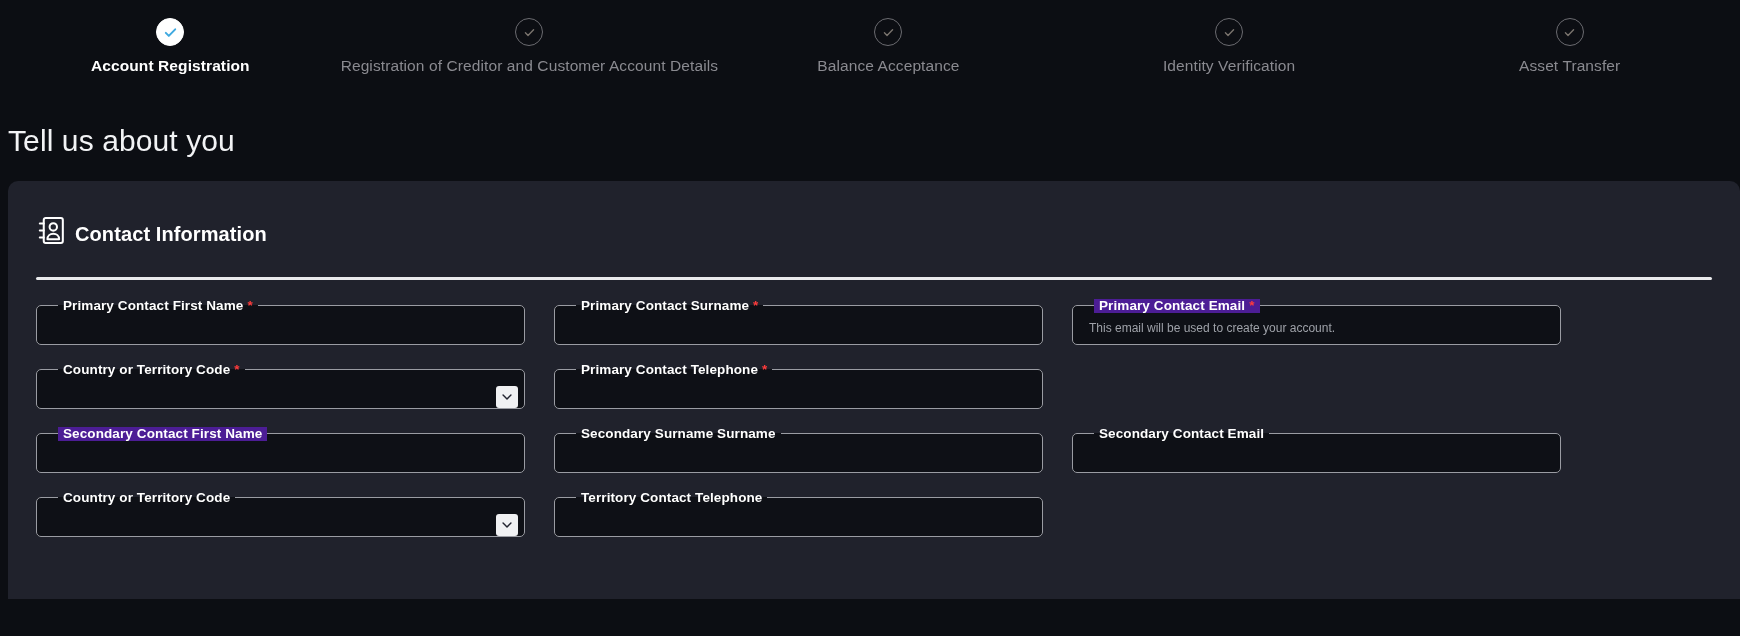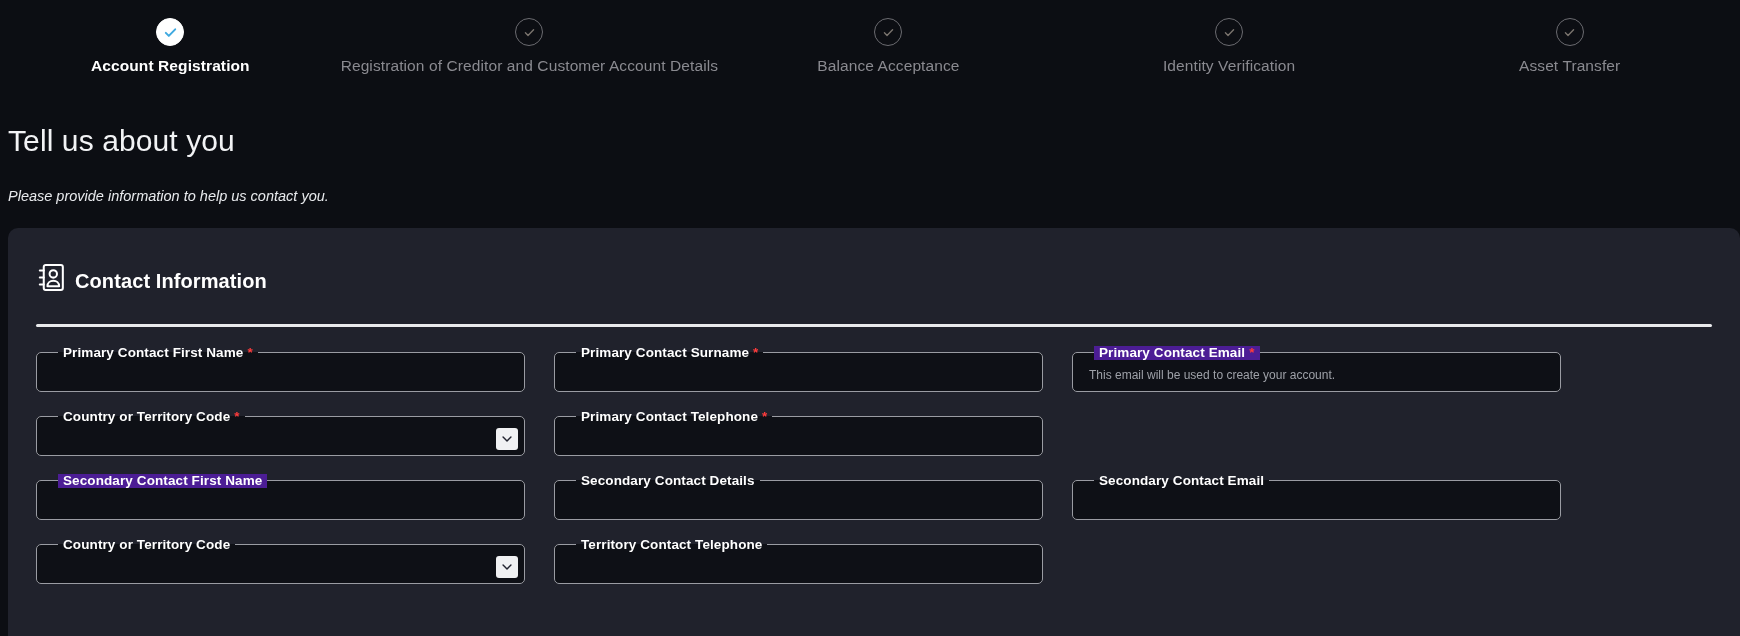--- a/index.html
+++ b/index.html
@@ -110,21 +110,21 @@
   .field.empty { visibility: hidden; }
 
   fieldset.box {
     border: 1px solid #9a9ca3;
     border-radius: 5px;
     background: #0e1016;
     height: 46px;
     padding: 0 12px;
     margin: 0;
     display: flex;
-    align-items: center;
+    align-items: flex-end;
     position: relative;
   }
   fieldset.box legend {
     padding: 0 5px;
     margin-left: 9px;
     font-size: 13.5px;
     font-weight: 700;
     color: #ffffff;
     letter-spacing: .1px;
     line-height: 1;
@@ -214,21 +214,20 @@
         <path d="M3 8.4 L6.2 11.6 L13 4.6" fill="none" stroke="#7a746e" stroke-width="1.7" stroke-linecap="round" stroke-linejoin="round"></path>
       </svg>
     </div>
     <div class="step-label">Asset Transfer</div>
   </div>
 
 </div>
 
 <div class="page-head">
   <h1 class="page-title">Tell us about you</h1>
-  <p class="page-subtitle">Please provide information to help us contact you.</p>
 </div>
 
 <div class="card">
 
   <div class="card-head">
     <svg width="31" height="31" viewBox="0 0 26 26">
       <rect x="6.5" y="2.5" width="16" height="21" rx="1.6" fill="none" stroke="#ffffff" stroke-width="1.7"></rect>
       <circle cx="14.5" cy="10" r="3.1" fill="none" stroke="#ffffff" stroke-width="1.7"></circle>
       <path d="M9.6 20.4 c0-2.9 2.2-4.6 4.9-4.6 s4.9 1.7 4.9 4.6 z" fill="none" stroke="#ffffff" stroke-width="1.7" stroke-linejoin="round"></path>
       <line x1="3.2" y1="7.2" x2="6.5" y2="7.2" stroke="#ffffff" stroke-width="1.7" stroke-linecap="round"></line>
@@ -286,21 +285,21 @@
 
     <div class="field">
       <fieldset class="box hl">
         <legend><span>Secondary Contact First Name</span></legend>
         <input type="text" placeholder="" style="">
       </fieldset>
     </div>
 
     <div class="field">
       <fieldset class="box">
-        <legend><span>Secondary Contact Details</span></legend>
+        <legend><span>Secondary Surname Surname</span></legend>
         <input type="text" placeholder="" style="">
       </fieldset>
     </div>
 
     <div class="field">
       <fieldset class="box">
         <legend><span>Secondary Contact Email</span></legend>
         <input type="text" placeholder="" style="">
       </fieldset>
     </div>

